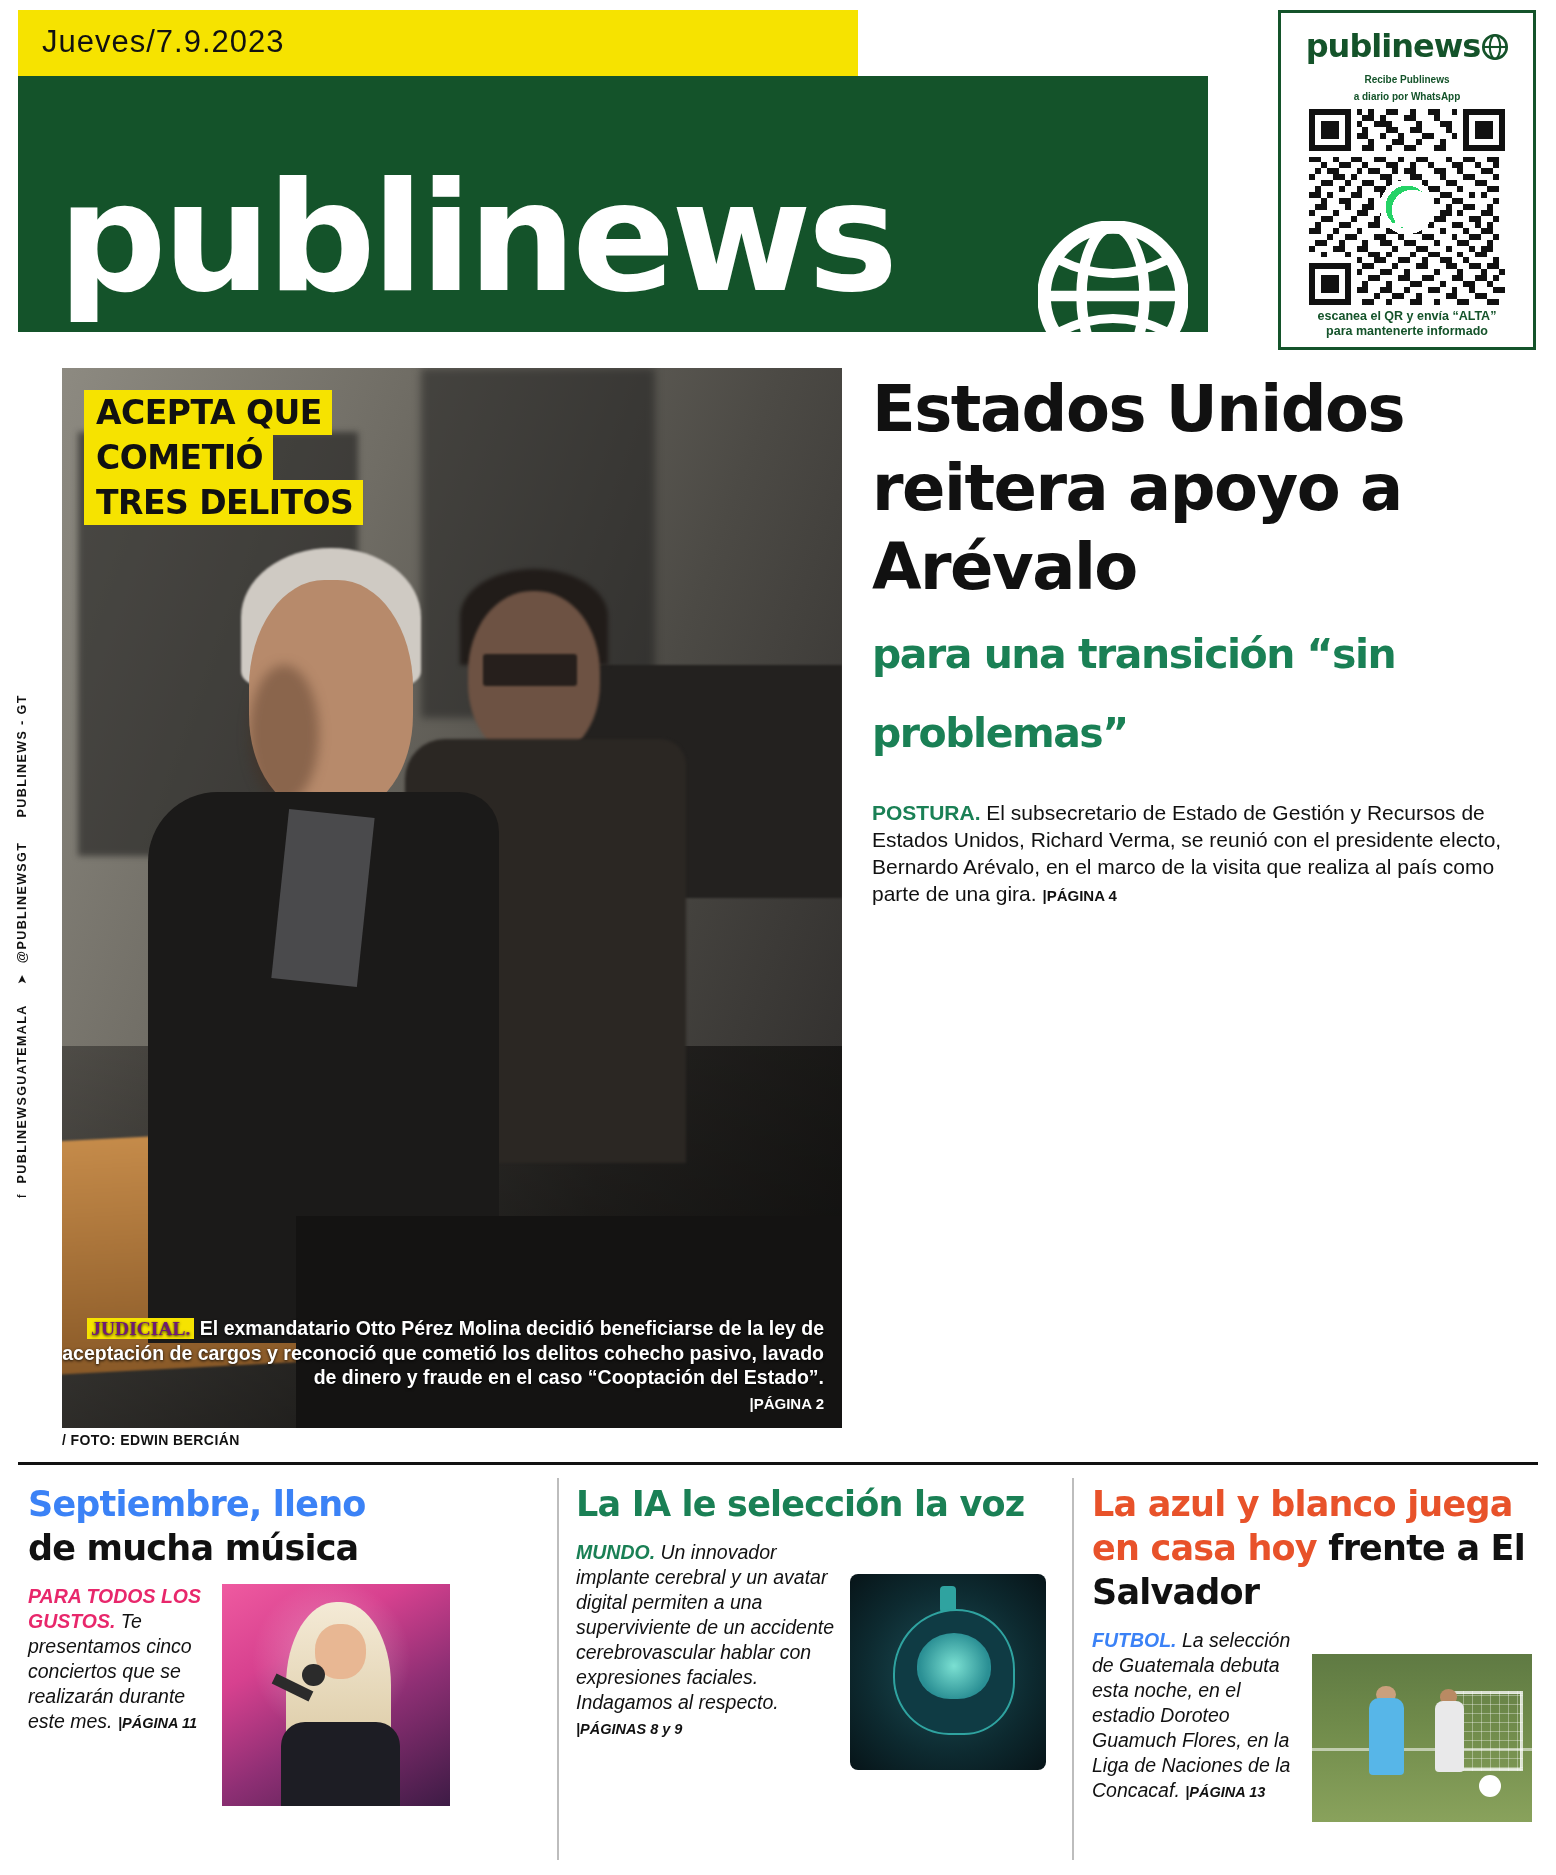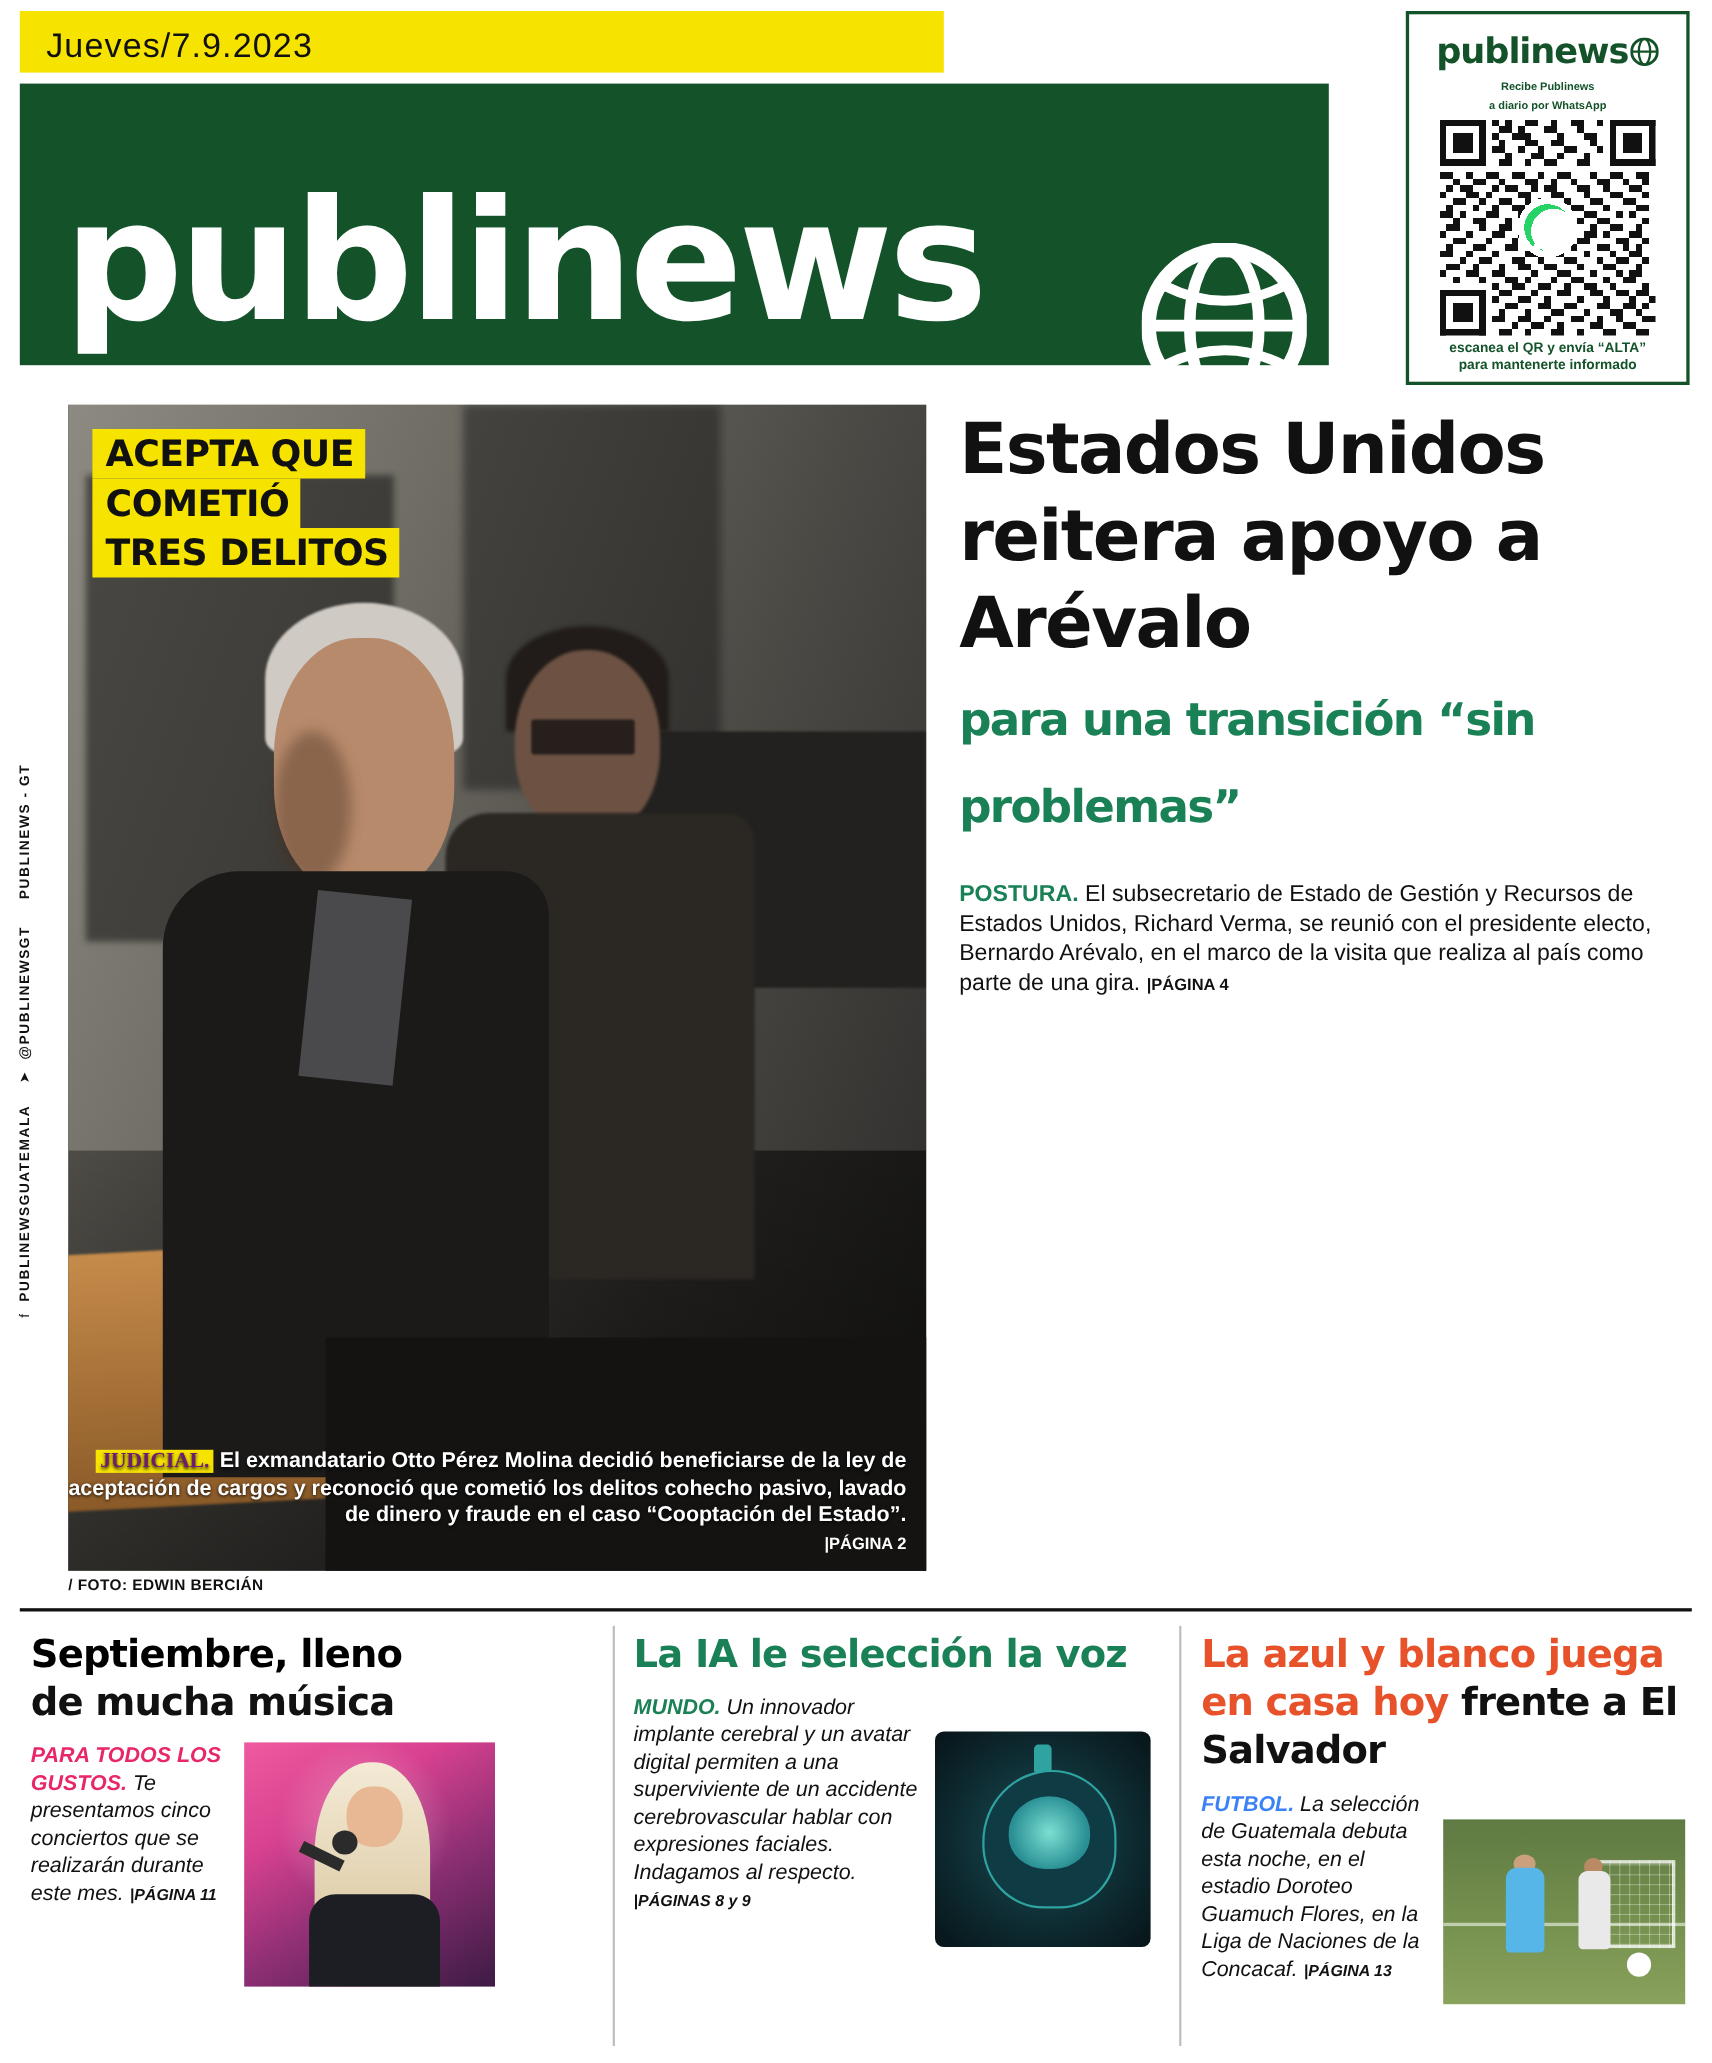--- a/index.html
+++ b/index.html
@@ -28,21 +28,21 @@
     left: 18px;
     top: 10px;
     width: 1210px;
     height: 340px;
   }
   .date-bar {
     position: absolute;
     left: 0;
     top: 0;
     width: 840px;
-    height: 56px;
+    height: 66px;
     background: #f6e300;
   }
   .date-text {
     position: absolute;
     left: 24px;
     top: 14px;
     font-size: 31px;
     letter-spacing: 1px;
     color: #111;
     font-family: "Liberation Sans", sans-serif;
@@ -414,21 +414,21 @@
   .col3 { left: 1092px; width: 450px; }
 
   .col-head {
     font-family: "DejaVu Sans", sans-serif;
     font-weight: bold;
     font-size: 35px;
     line-height: 44px;
     letter-spacing: -0.8px;
     margin: 0 0 14px 0;
   }
-  .hl-pink { color: #000000; }
+  .hl-pink { color: #3b82f6; }
   .hl-green { color: #1a8055; }
   .hl-orange { color: #e8522a; }
   .hl-black { color: #111111; }
 
   .col-body {
     font-size: 19.5px;
     line-height: 25px;
     font-family: "Liberation Sans", sans-serif;
     color: #111;
     font-style: italic;

